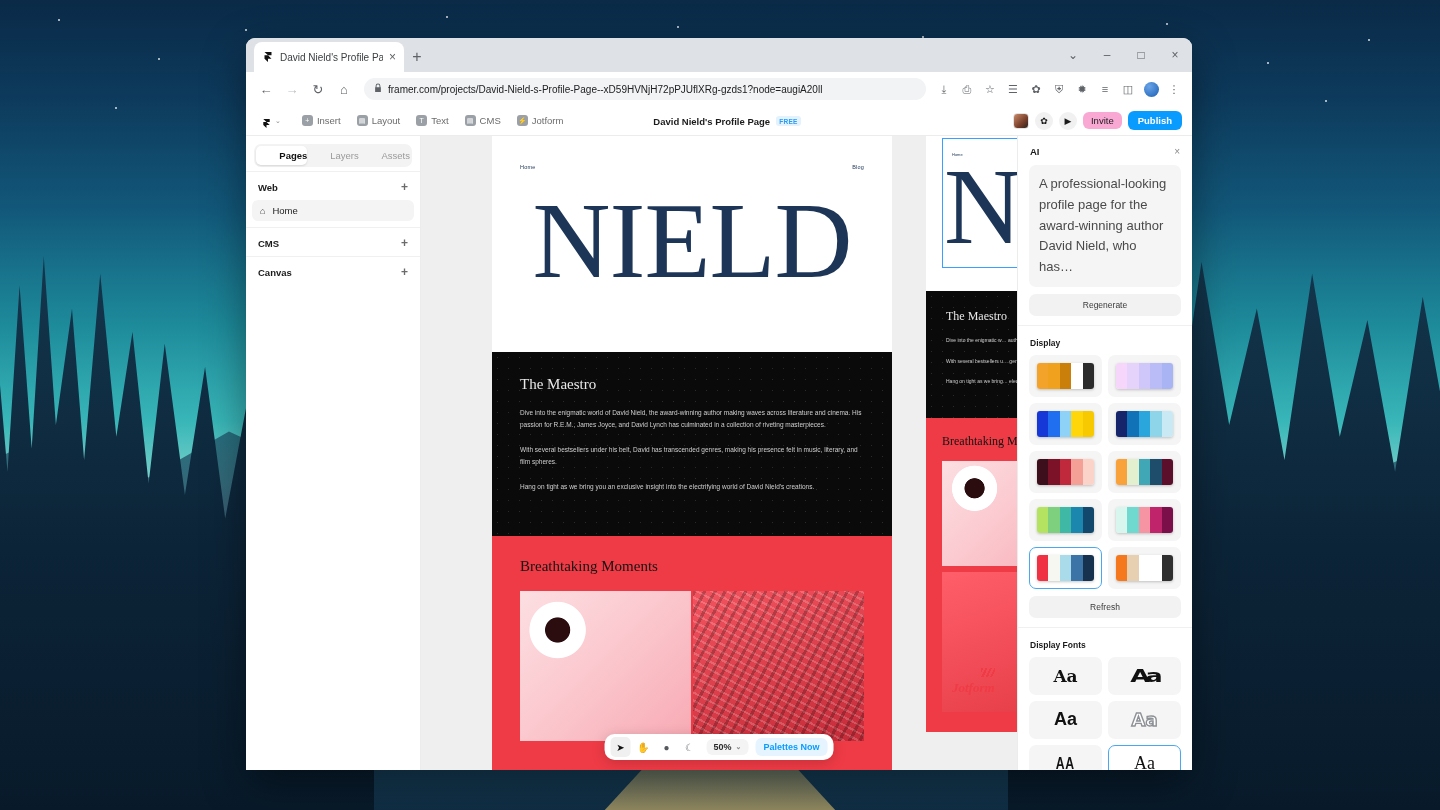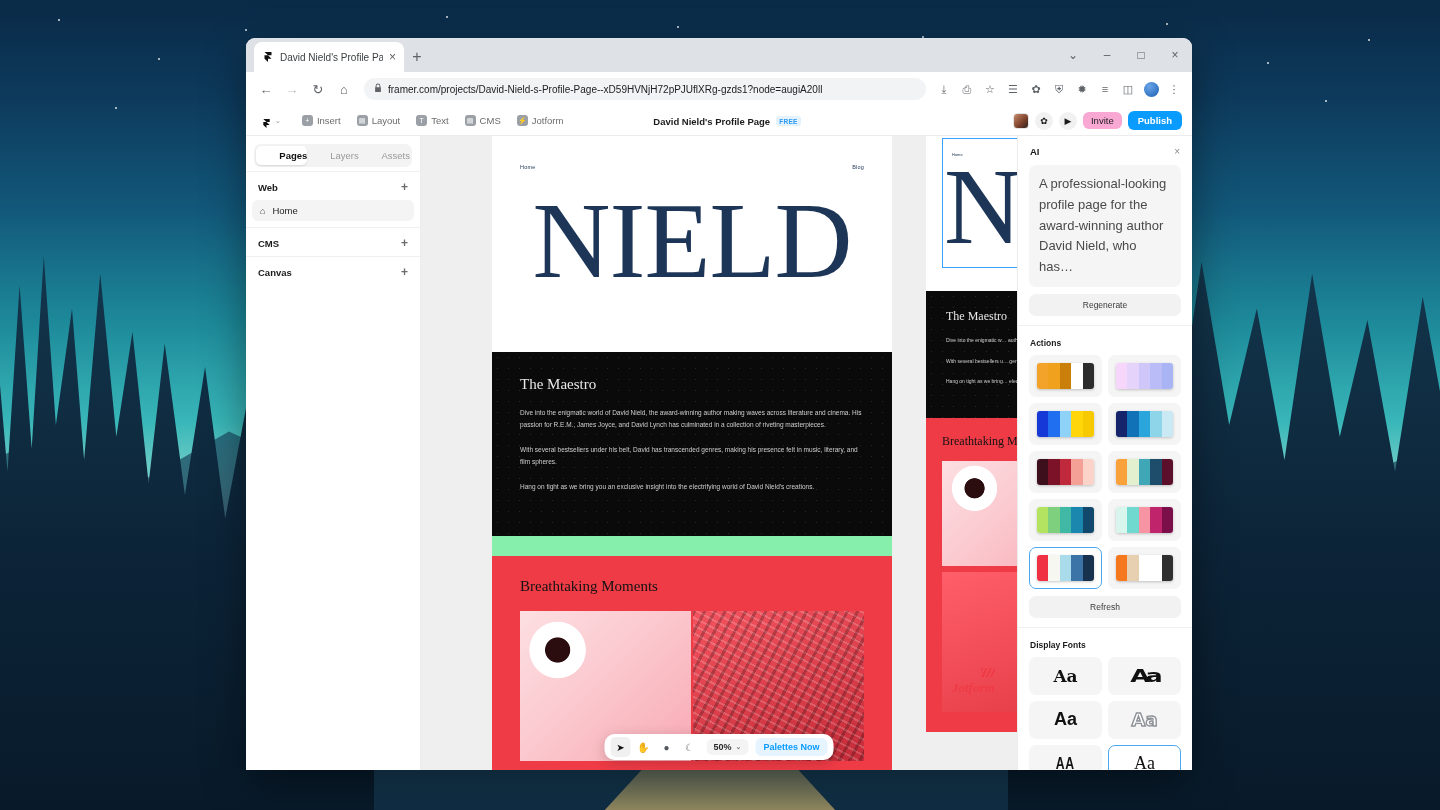--- a/index.html
+++ b/index.html
@@ -180,21 +180,21 @@
     padding:28px 28px 0; font-size:5.5px; color:#1d3557; letter-spacing:.2px;}
   .hero-word { font-family:"Liberation Serif", serif; color:#1d3557;
     font-size:108px; line-height:.98; text-align:center;
     padding:18px 0 58px; letter-spacing:-1px; }
   .sec-dark { background:#0a0a0a; padding:24px 28px 30px; position:relative;
     background-image: radial-gradient(rgba(255,255,255,.13) 0.7px, transparent 0.7px);
     background-size: 11px 11px; }
   .dark-h { font-family:"Liberation Serif", serif; color:#e8e8e8;
     font-size:15px; margin-bottom:14px; }
   .dark-p { color:#cfcfcf; font-size:6.5px; line-height:1.85; margin-bottom:13px; }
-  .sec-red { background:#ef3b46; padding:22px 28px 30px;margin-top:20px; }
+  .sec-red { background:#ef3b46; padding:22px 28px 30px; }
   .red-h { font-family:"Liberation Serif", serif; color:#131313; font-size:15px;
     margin-bottom:16px; }
   .photo-grid { display:flex; gap:2px; }
   .photo { flex:1; height:150px; }
   .photo-a { background:
       radial-gradient(circle at 22% 26%, #2b0d10 0 7%, transparent 7.5%),
       radial-gradient(circle at 22% 26%, #fff 0 16%, transparent 16.5%),
       linear-gradient(135deg,#fcdfe2 0%, #fbc9cf 45%, #f8aab4 100%); }
   .photo-b { background:
       repeating-linear-gradient(118deg, rgba(0,0,0,.22) 0 3px, transparent 3px 9px),
@@ -494,21 +494,21 @@
         </div>
 
         <div class="fr-right-panel">
           <div class="ai-hdr">
             <span class="ai-title">AI</span>
             <span class="ai-close">×</span>
           </div>
           <div class="ai-prompt">A professional-looking profile page for the award-winning author David Nield, who has…</div>
           <div class="ai-regen">Regenerate</div>
 
-          <div class="panel-sec-title">Actions</div>
+          <div class="panel-sec-title">Display</div>
           <div class="grid2" id="palette-grid">
               <div class="pal-card">
                 <div class="pal">
                   <span style="background: rgb(244, 163, 42);"></span>
                   <span style="background: rgb(240, 162, 31);"></span>
                   <span style="background: rgb(201, 127, 10);"></span>
                   <span style="background: rgb(255, 255, 255);"></span>
                   <span style="background: rgb(44, 44, 44);"></span>
                 </div>
               </div>

